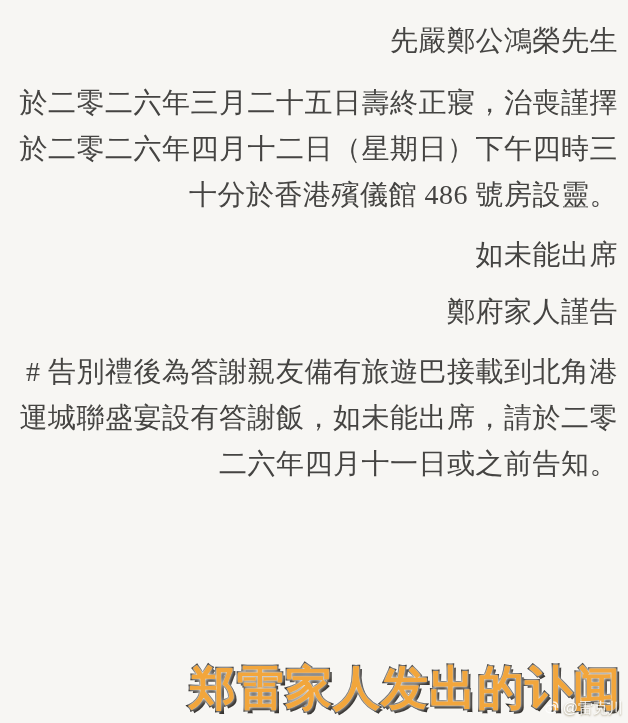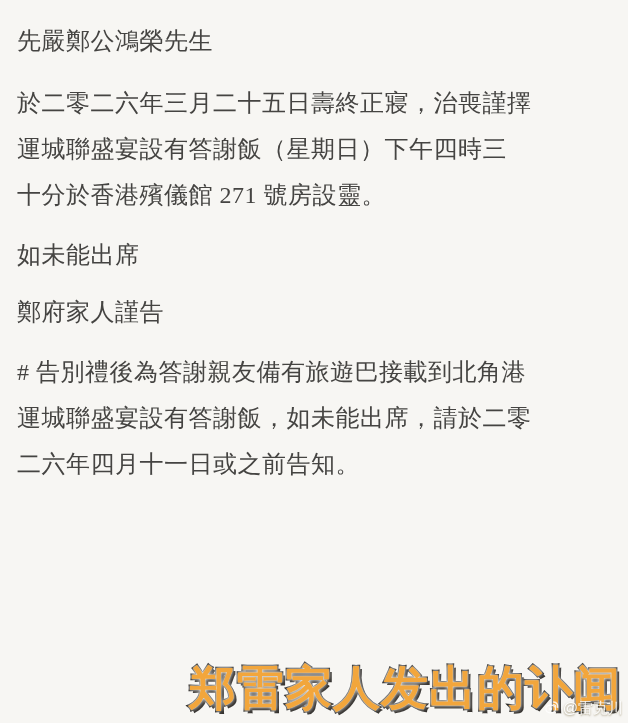--- a/index.html
+++ b/index.html
@@ -10,21 +10,22 @@
     width: 628px;
     height: 723px;
     position: relative;
     overflow: hidden;
     background: #f7f6f3;
     font-family: "Liberation Serif", "DejaVu Serif", serif;
   }
   .notice {
     padding: 18px 10px 0 17px;
     color: #454442;
-    font-size: 24px;
+    font-size: 28px;
+    text-align: right;
   }
   .para { margin: 0; }
   .line {
     line-height: 46px;
     white-space: nowrap;
     letter-spacing: 0.5px;
   }
   
   .p-name      { margin-bottom: 16px; }
   .p-vigil     { margin-bottom: 14px; }
@@ -70,22 +71,22 @@
 <body>
 
 <div class="notice">
 
   <p class="para p-name">
     <span class="line">先嚴鄭公鴻榮先生</span>
   </p>
 
   <p class="para p-vigil">
     <span class="line">於二零二六年三月二十五日壽終正寢，治喪謹擇</span><br>
-    <span class="line">運城聯盛宴設有答謝飯（星期日）下午四時三</span><br>
-    <span class="line">十分於香港殯儀館 271 號房設靈。</span>
+    <span class="line">於二零二六年四月十二日（星期日）下午四時三</span><br>
+    <span class="line">十分於香港殯儀館 486 號房設靈。</span>
   </p>
 
 
   <p class="para p-closing">
     <span class="line">如未能出席</span>
   </p>
 
   <p class="para p-signature">
     <span class="line">鄭府家人謹告</span>
   </p>

